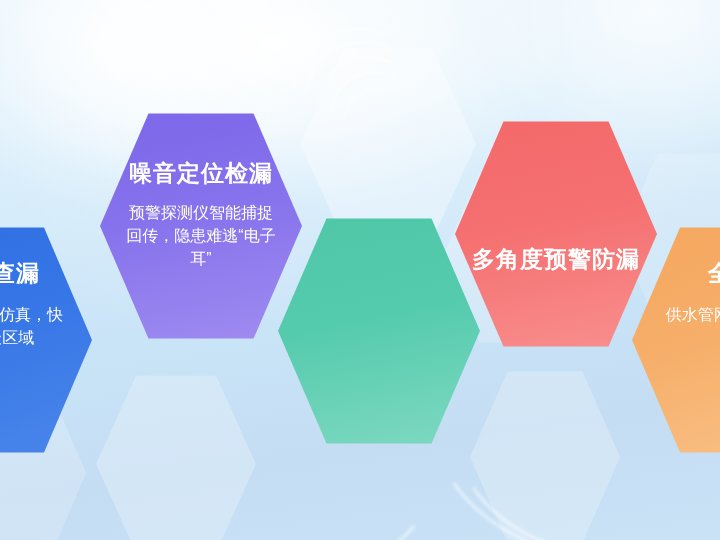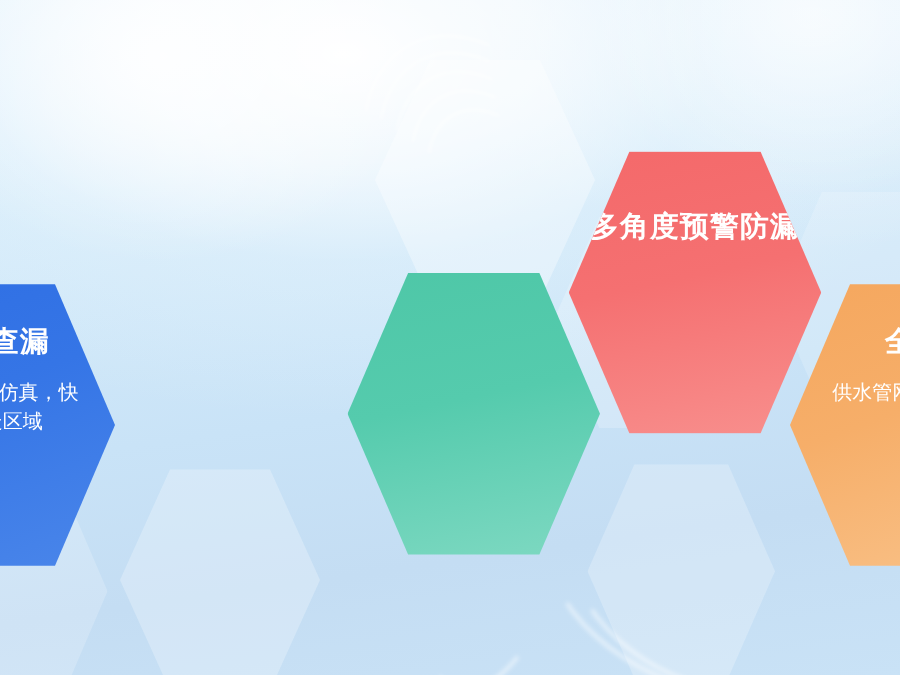--- a/index.html
+++ b/index.html
@@ -137,21 +137,21 @@
   #hex-orange {
     left: 632px; top: 224px; width: 200px; height: 232px;
     background: linear-gradient(160deg, #f5a75e 0%, #f6ae69 45%, #f9c289 100%);
   }
   #hex-orange .hex-title { font-size: 23px; margin-top: 36px; }
   #hex-orange .hex-desc  { font-size: 16px; margin-top: 18px; width: 152px; }
 
   .z-blue   { z-index: 5; }
   .z-purple { z-index: 4; }
   .z-green  { z-index: 6; }
-  .z-red    { z-index: 3; }
+  .z-red    { z-index: 3; justify-content: center; }
   .z-orange { z-index: 2; }
 </style>
 </head>
 <body>
 
 <div id="stage">
 
   <div class="bg-layer">
     <div class="glow-tl"></div>
     <div class="glow-tr"></div>
@@ -175,20 +175,24 @@
     <div class="swoosh s4"></div>
   </div>
 
   <div class="hex z-blue" id="hex-blue">
     <div class="hex-title">多级查漏</div>
     <div class="hex-desc">区计量+水
 仿真，快速
 可疑区域</div>
   </div>
 
+  <div class="hex z-purple" id="hex-purple">
+    <div class="hex-title">噪音定位检漏</div>
+    <div class="hex-desc">预警探测仪智能捕捉回传，隐患难逃“电子耳”</div>
+  </div>
 
   <div class="hex z-green" id="hex-green">
   </div>
 
   <div class="hex z-red" id="hex-red">
     <div class="hex-title">多角度预警防漏</div>
   </div>
 
   <div class="hex z-orange" id="hex-orange">
     <div class="hex-title">全流</div>

